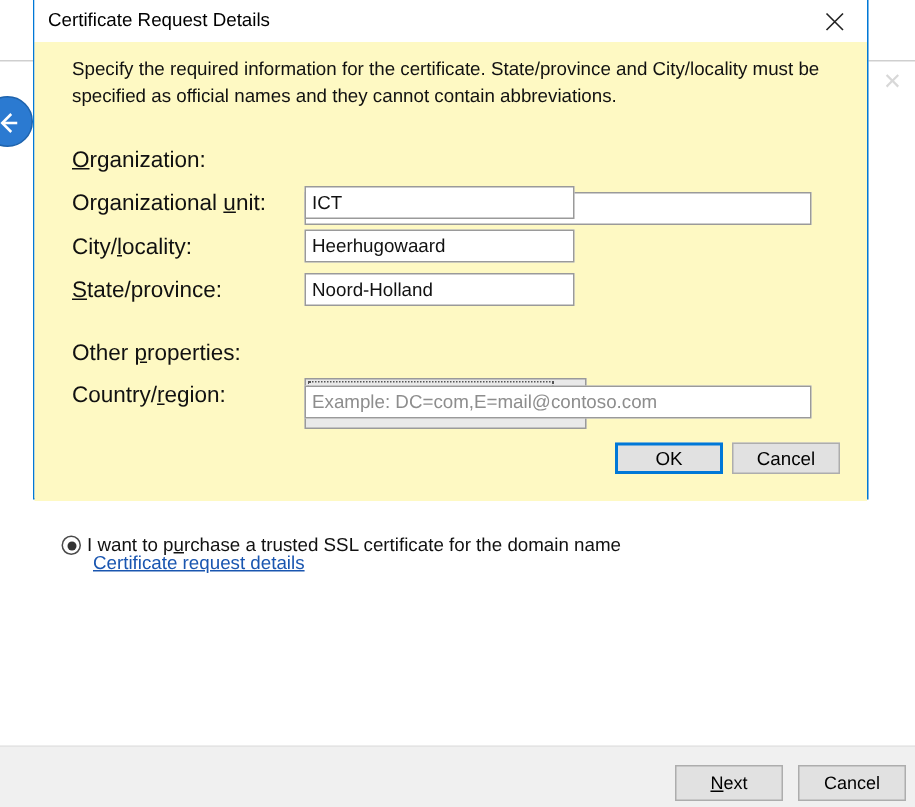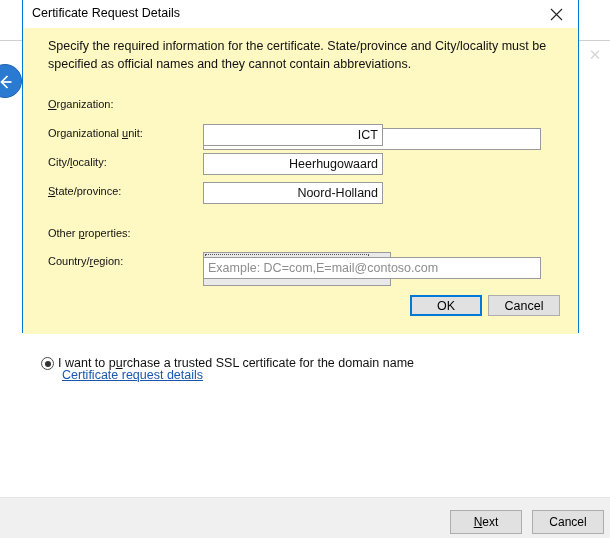--- a/index.html
+++ b/index.html
@@ -96,36 +96,36 @@
 
   .dlg-instr {
     position: absolute; left: 25px; top: 9px; width: 512px;
     font-size: 12.5px; line-height: 18px; color: #111;
   }
 
   .form { position: absolute; left: 0; top: 0; width: 100%; }
   .frow { position: absolute; left: 0; width: 100%; height: 22px; }
   .flabel {
     position: absolute; left: 25px; top: 3px;
-    font-size: 11px; color: #111; white-space: nowrap;
+    font-size: 15px; color: #111; white-space: nowrap;
   }
   .flabel u { text-decoration: underline; }
   .finput {
     position: absolute; left: 180px; top: 0;
     height: 22px;
     background: #ffffff;
     border: 1px solid #9a9a9a;
     font-family: "Liberation Sans", sans-serif;
     font-size: 12.5px; color: #111;
     padding: 0 4px;
     outline: none;
   }
   .finput::placeholder { color: #8d8d8d; }
   .finput.wide { width: 338px; margin-top: 33px; }
-  .finput.narrow { width: 180px; text-align: right; }
+  .finput.narrow { width: 180px; }
 
   .fselect-wrap {
     position: absolute; left: 180px; top: 0;
     width: 188px; height: 34px;
     background: #e9e9e9;
     border: 1px solid #9a9a9a;
   }
   .fselect-inner {
     position: absolute; left: 1px; top: 1px;
     width: 164px; height: 18px;

